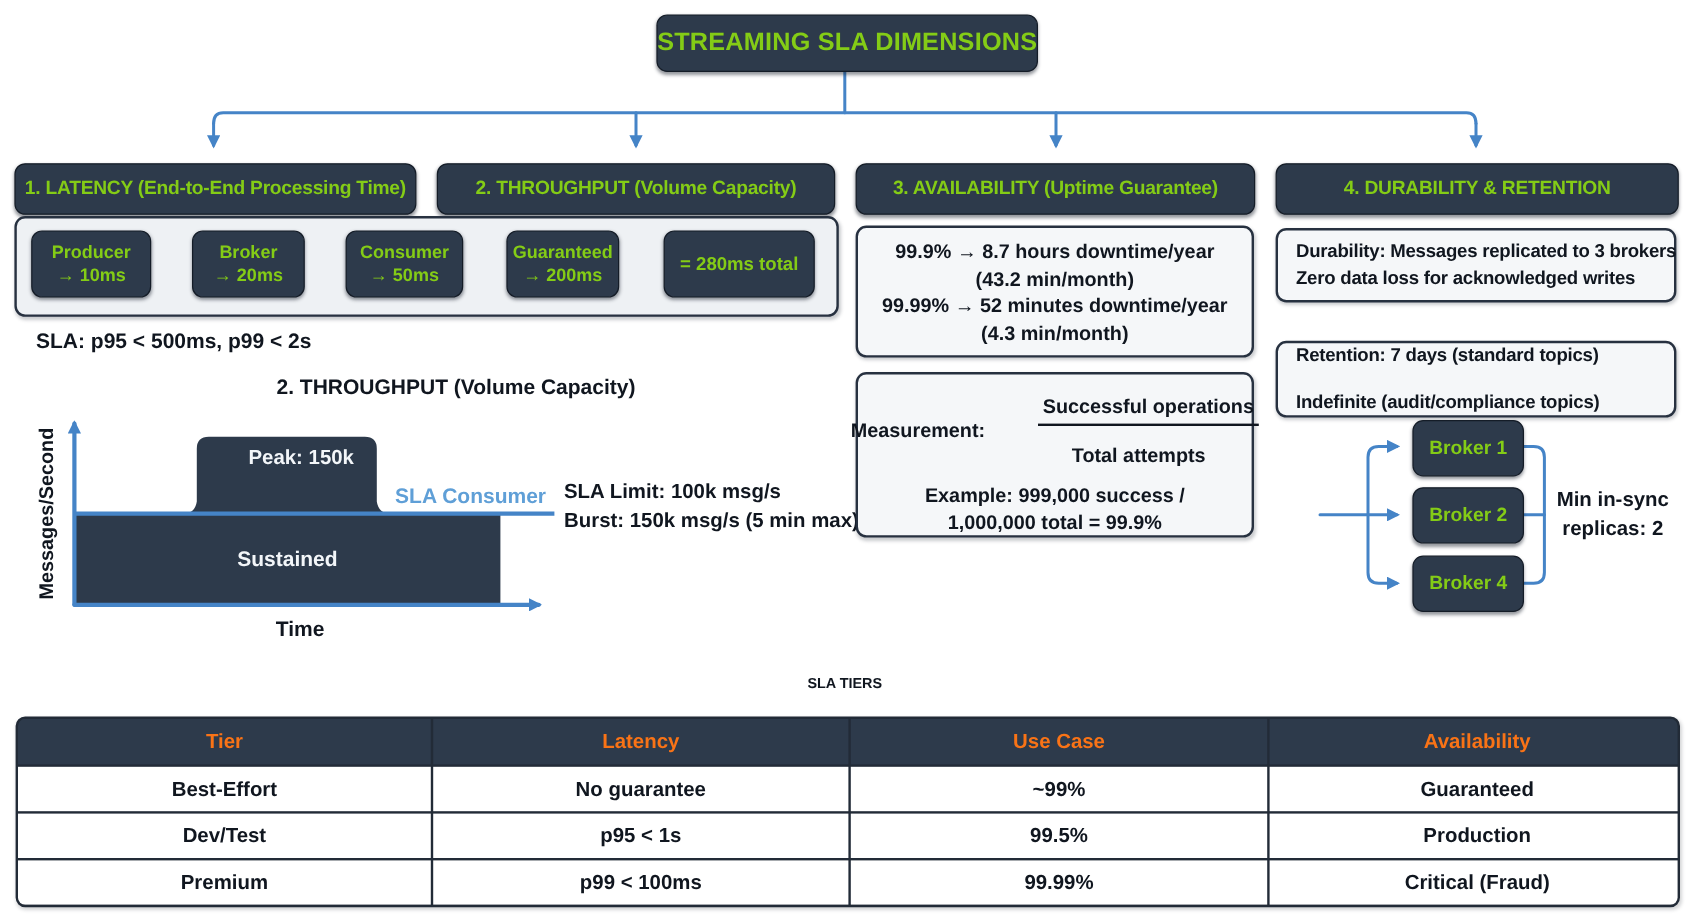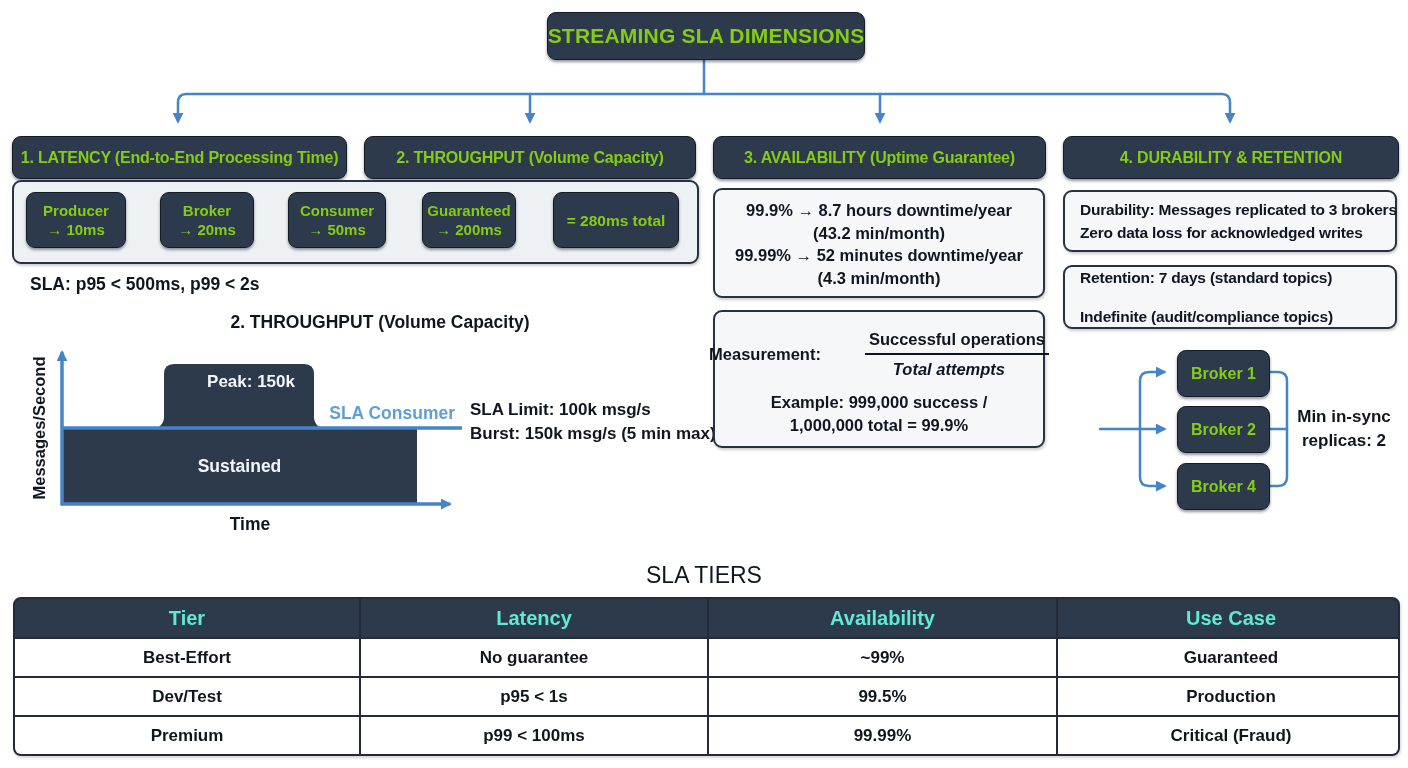--- a/index.html
+++ b/index.html
@@ -28,28 +28,28 @@
   .title{font-size:21px;font-weight:600;letter-spacing:0.2px;white-space:nowrap;}
   .step{flex-direction:column;font-size:15px;font-weight:600;line-height:19px;white-space:nowrap;}
   .note{font-size:17.5px;font-weight:600;white-space:nowrap;}
   .ctr{text-align:center;}
   .chart-label{color:#f3f6f9;font-size:17px;font-weight:600;white-space:nowrap;}
   .body-line{font-size:16.5px;font-weight:600;line-height:22.5px;white-space:nowrap;}
   .left-card{display:flex;flex-direction:column;justify-content:center;padding-left:15px;}
   .left-card div{font-size:15.5px;font-weight:600;line-height:23.5px;letter-spacing:-0.2px;white-space:nowrap;}
   .frac{display:inline-block;text-align:center;vertical-align:middle;}
   .frac .num{border-bottom:2px solid #10161f;padding:0 4px 2px 4px;margin-left:16px;}
-  .frac .den{padding-top:3px;font-style:italic;}
+  .frac .den{padding-top:14px;}
   .tbl{
     position:absolute;left:13px;top:597px;width:1383px;z-index:2;
     display:grid;grid-template-columns:344px 346px 347px 346px;gap:2px;
     background:var(--line);border:2px solid var(--line);border-radius:8px;overflow:hidden;
     box-shadow:1px 2px 3px rgba(15,23,35,.18);
   }
-  .tbl .hc{background:var(--dark);color:#5eead4;height:38px;display:flex;align-items:center;justify-content:center;font-size:20px;font-weight:600;text-align:right;}
+  .tbl .hc{background:var(--dark);color:#f97316;height:38px;display:flex;align-items:center;justify-content:center;font-size:17px;font-weight:600;text-align:right;}
   .tbl .bc{background:#ffffff;height:37px;display:flex;align-items:center;justify-content:center;font-size:17px;font-weight:600;}
 </style>
 </head>
 <body>
 
 <div class="canvas">
 
   <svg class="overlay" width="1408" height="768" viewBox="0 0 1408 768">
     <defs>
       <marker id="arw" viewBox="0 0 10 10" refX="7.5" refY="5" markerWidth="11" markerHeight="11" orient="auto" markerUnits="userSpaceOnUse">
@@ -160,46 +160,46 @@
     <div style="margin-top:11px;">
       <div class="body-line">Example: 999,000 success /</div>
       <div class="body-line">1,000,000 total = 99.9%</div>
     </div>
   </div>
 
   <div class="abs lt left-card z2" style="left:1063px;top:190px;width:334px;height:62px;box-sizing:border-box;">
     <div>Durability: Messages replicated to 3 brokers</div>
     <div>Zero data loss for acknowledged writes</div>
   </div>
-  <div class="abs lt left-card z2" style="left:1063px;top:265px;width:334px;height:64px;box-sizing:border-box;gap:16px;">
+  <div class="abs lt left-card z2" style="left:1063px;top:284px;width:334px;height:64px;box-sizing:border-box;gap:16px;">
     <div>Retention: 7 days (standard topics)</div>
     <div>Indefinite (audit/compliance topics)</div>
   </div>
 
   <div class="abs dk z2" style="left:1177px;top:350px;width:91px;height:45px;font-size:16px;font-weight:600;">
     <span>Broker 1</span>
   </div>
   <div class="abs dk z2" style="left:1177px;top:406px;width:91px;height:45px;font-size:16px;font-weight:600;">
     <span>Broker 2</span>
   </div>
   <div class="abs dk z2" style="left:1177px;top:463px;width:91px;height:45px;font-size:16px;font-weight:600;">
     <span>Broker 4</span>
   </div>
   <div class="abs ctr z2" style="left:1290px;top:405px;width:108px;font-size:17px;font-weight:600;line-height:24px;">
     <div>Min in-sync</div>
     <div>replicas: 2</div>
   </div>
 
-  <div class="abs ctr z2" style="left:0;top:562px;width:1408px;font-size:23px;font-weight:400;">SLA TIERS</div>
+  <div class="abs ctr z2" style="left:0;top:562px;width:1408px;font-size:12px;font-weight:700;">SLA TIERS</div>
 
   <div class="tbl">
     <div class="hc">Tier</div>
     <div class="hc">Latency</div>
+    <div class="hc">Use Case</div>
     <div class="hc">Availability</div>
-    <div class="hc">Use Case</div>
 
     <div class="bc">Best-Effort</div>
     <div class="bc">No guarantee</div>
     <div class="bc">~99%</div>
     <div class="bc">Guaranteed</div>
 
     <div class="bc">Dev/Test</div>
     <div class="bc">p95 &lt; 1s</div>
     <div class="bc">99.5%</div>
     <div class="bc">Production</div>

